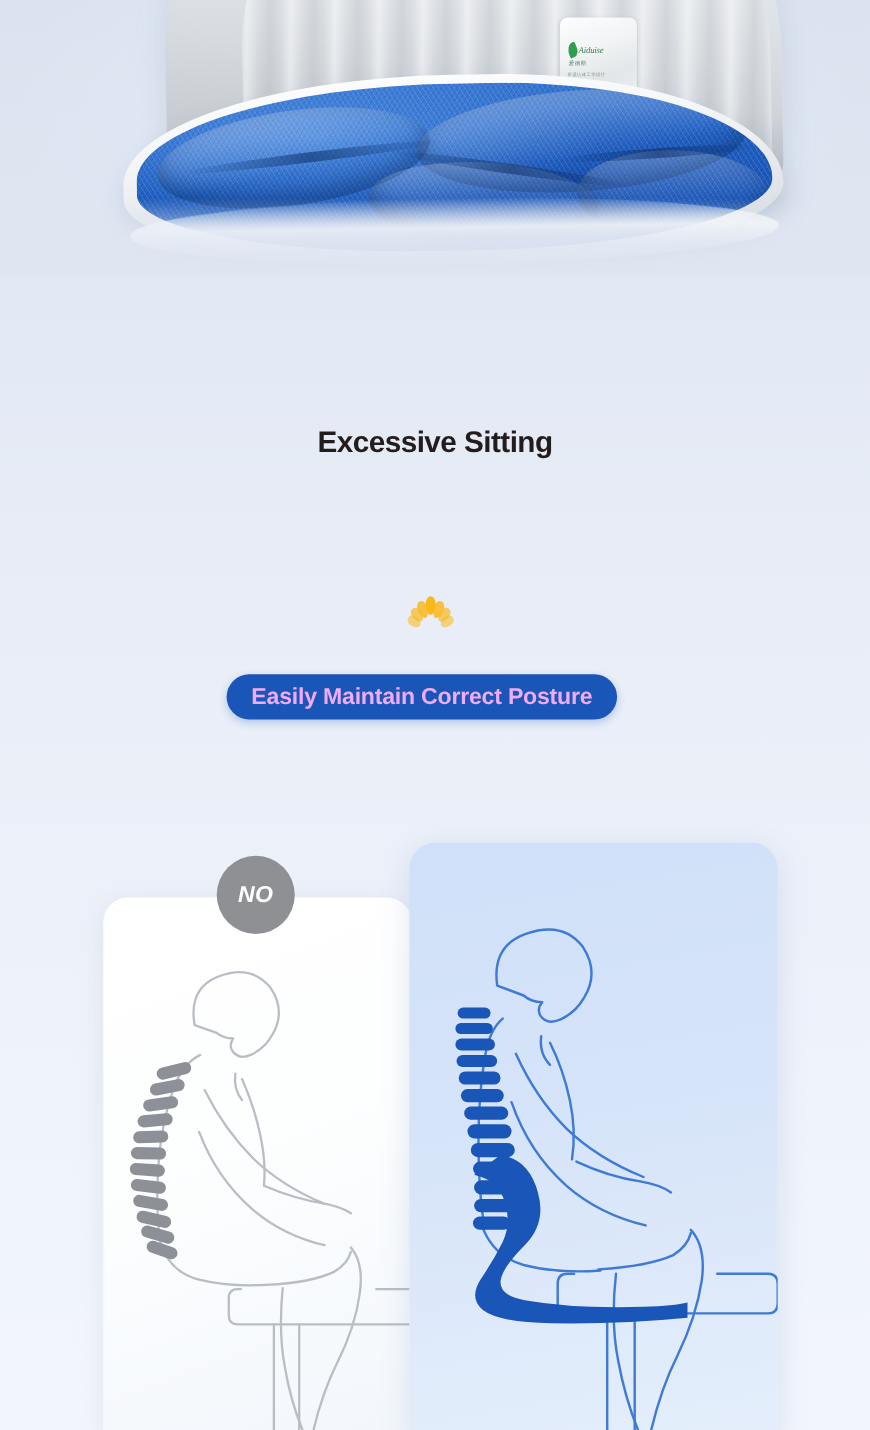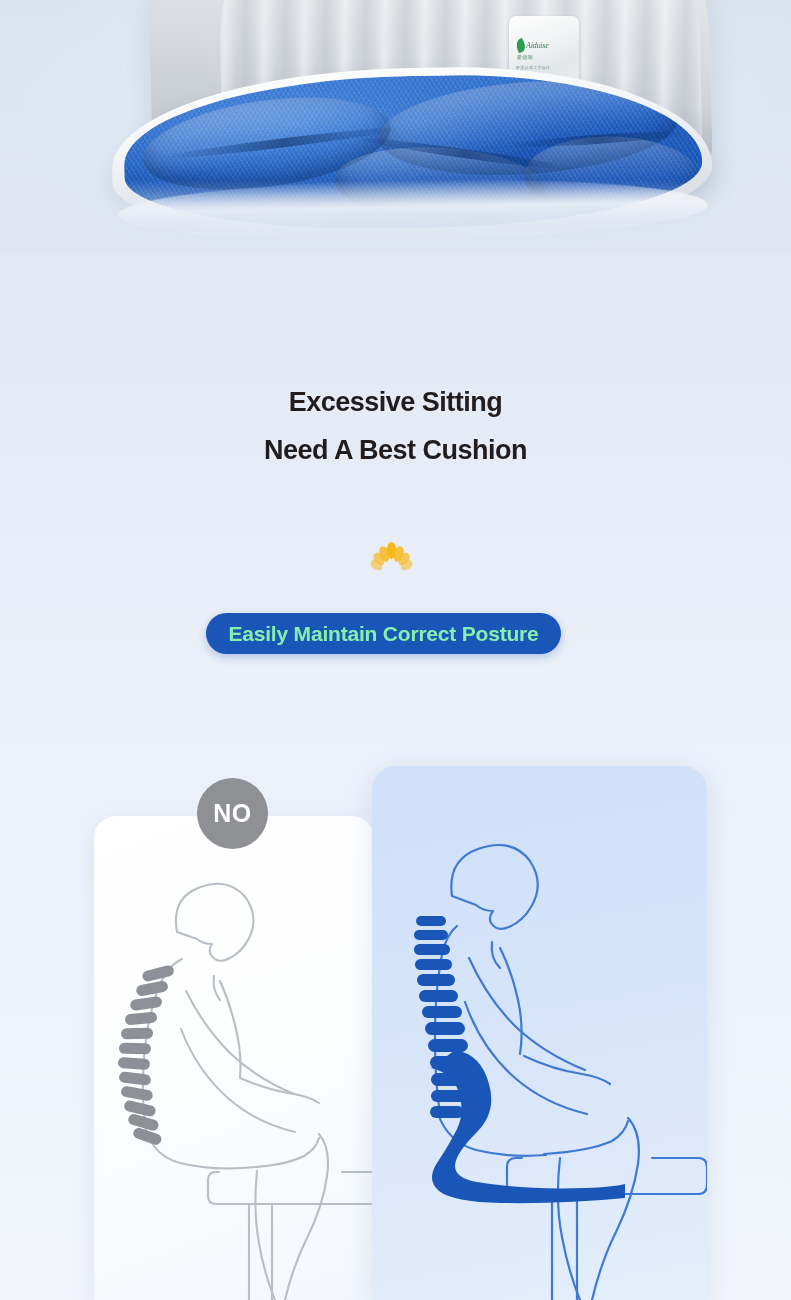--- a/index.html
+++ b/index.html
@@ -220,21 +220,21 @@
     transform-origin: 50% 34px;
   }
 
   
   .pill {
     position: absolute;
     left: 206px; top: 613px;
     width: 355px; height: 41px;
     border-radius: 21px;
     background: #1a56b8;
-    color: #86efac;
+    color: #f0abfc;
     font-size: 21px;
     font-weight: 600;
     display: flex;
     align-items: center;
     justify-content: center;
     letter-spacing: -0.2px;
     box-shadow: 0 3px 8px rgba(26,86,184,0.28);
   }
 
   
@@ -261,22 +261,23 @@
     display: flex;
     align-items: center;
     justify-content: center;
     color: #ffffff;
     font-weight: 700;
   }
   .badge-no {
     left: 197px; top: 778px;
     width: 71px; height: 71px;
     background: #8e9094;
-    font-size: 25px;
+    font-size: 21px;
     letter-spacing: 0.5px;
+    font-style: italic;
   }
   .badge-yes {
     left: 498px; top: 707px;
     width: 84px; height: 84px;
     background: #f6b723;
     font-size: 28px;
     letter-spacing: 0.5px;
   }
 
   .fig { position: absolute; left: 0; top: 0; }
@@ -317,21 +318,20 @@
       <div class="groove groove-2"></div>
       <div class="groove groove-3"></div>
     </div>
 
     <div class="rim-light"></div>
     <div class="hero-fade"></div>
   </div>
 
   <div class="headline">
     <span class="hl">Excessive Sitting</span>
-    <span class="hl">Need A Best Cushion</span>
   </div>
 
   <div class="sunburst" id="sunburst">
       <span class="petal" style="transform: rotate(-54deg) translateY(9px); background: rgb(249, 185, 28); opacity: 0.55; height: 13px;"></span>
       <span class="petal" style="transform: rotate(-36deg) translateY(6px); background: rgb(249, 185, 28); opacity: 0.7; height: 14.3px;"></span>
       <span class="petal" style="transform: rotate(-18deg) translateY(3px); background: rgb(249, 185, 28); opacity: 0.85; height: 15.7px;"></span>
       <span class="petal" style="transform: rotate(0deg) translateY(0px); background: rgb(249, 185, 28); opacity: 1; height: 17px;"></span>
       <span class="petal" style="transform: rotate(18deg) translateY(3px); background: rgb(249, 185, 28); opacity: 0.85; height: 15.7px;"></span>
       <span class="petal" style="transform: rotate(36deg) translateY(6px); background: rgb(249, 185, 28); opacity: 0.7; height: 14.3px;"></span>
       <span class="petal" style="transform: rotate(54deg) translateY(9px); background: rgb(249, 185, 28); opacity: 0.55; height: 13px;"></span>

